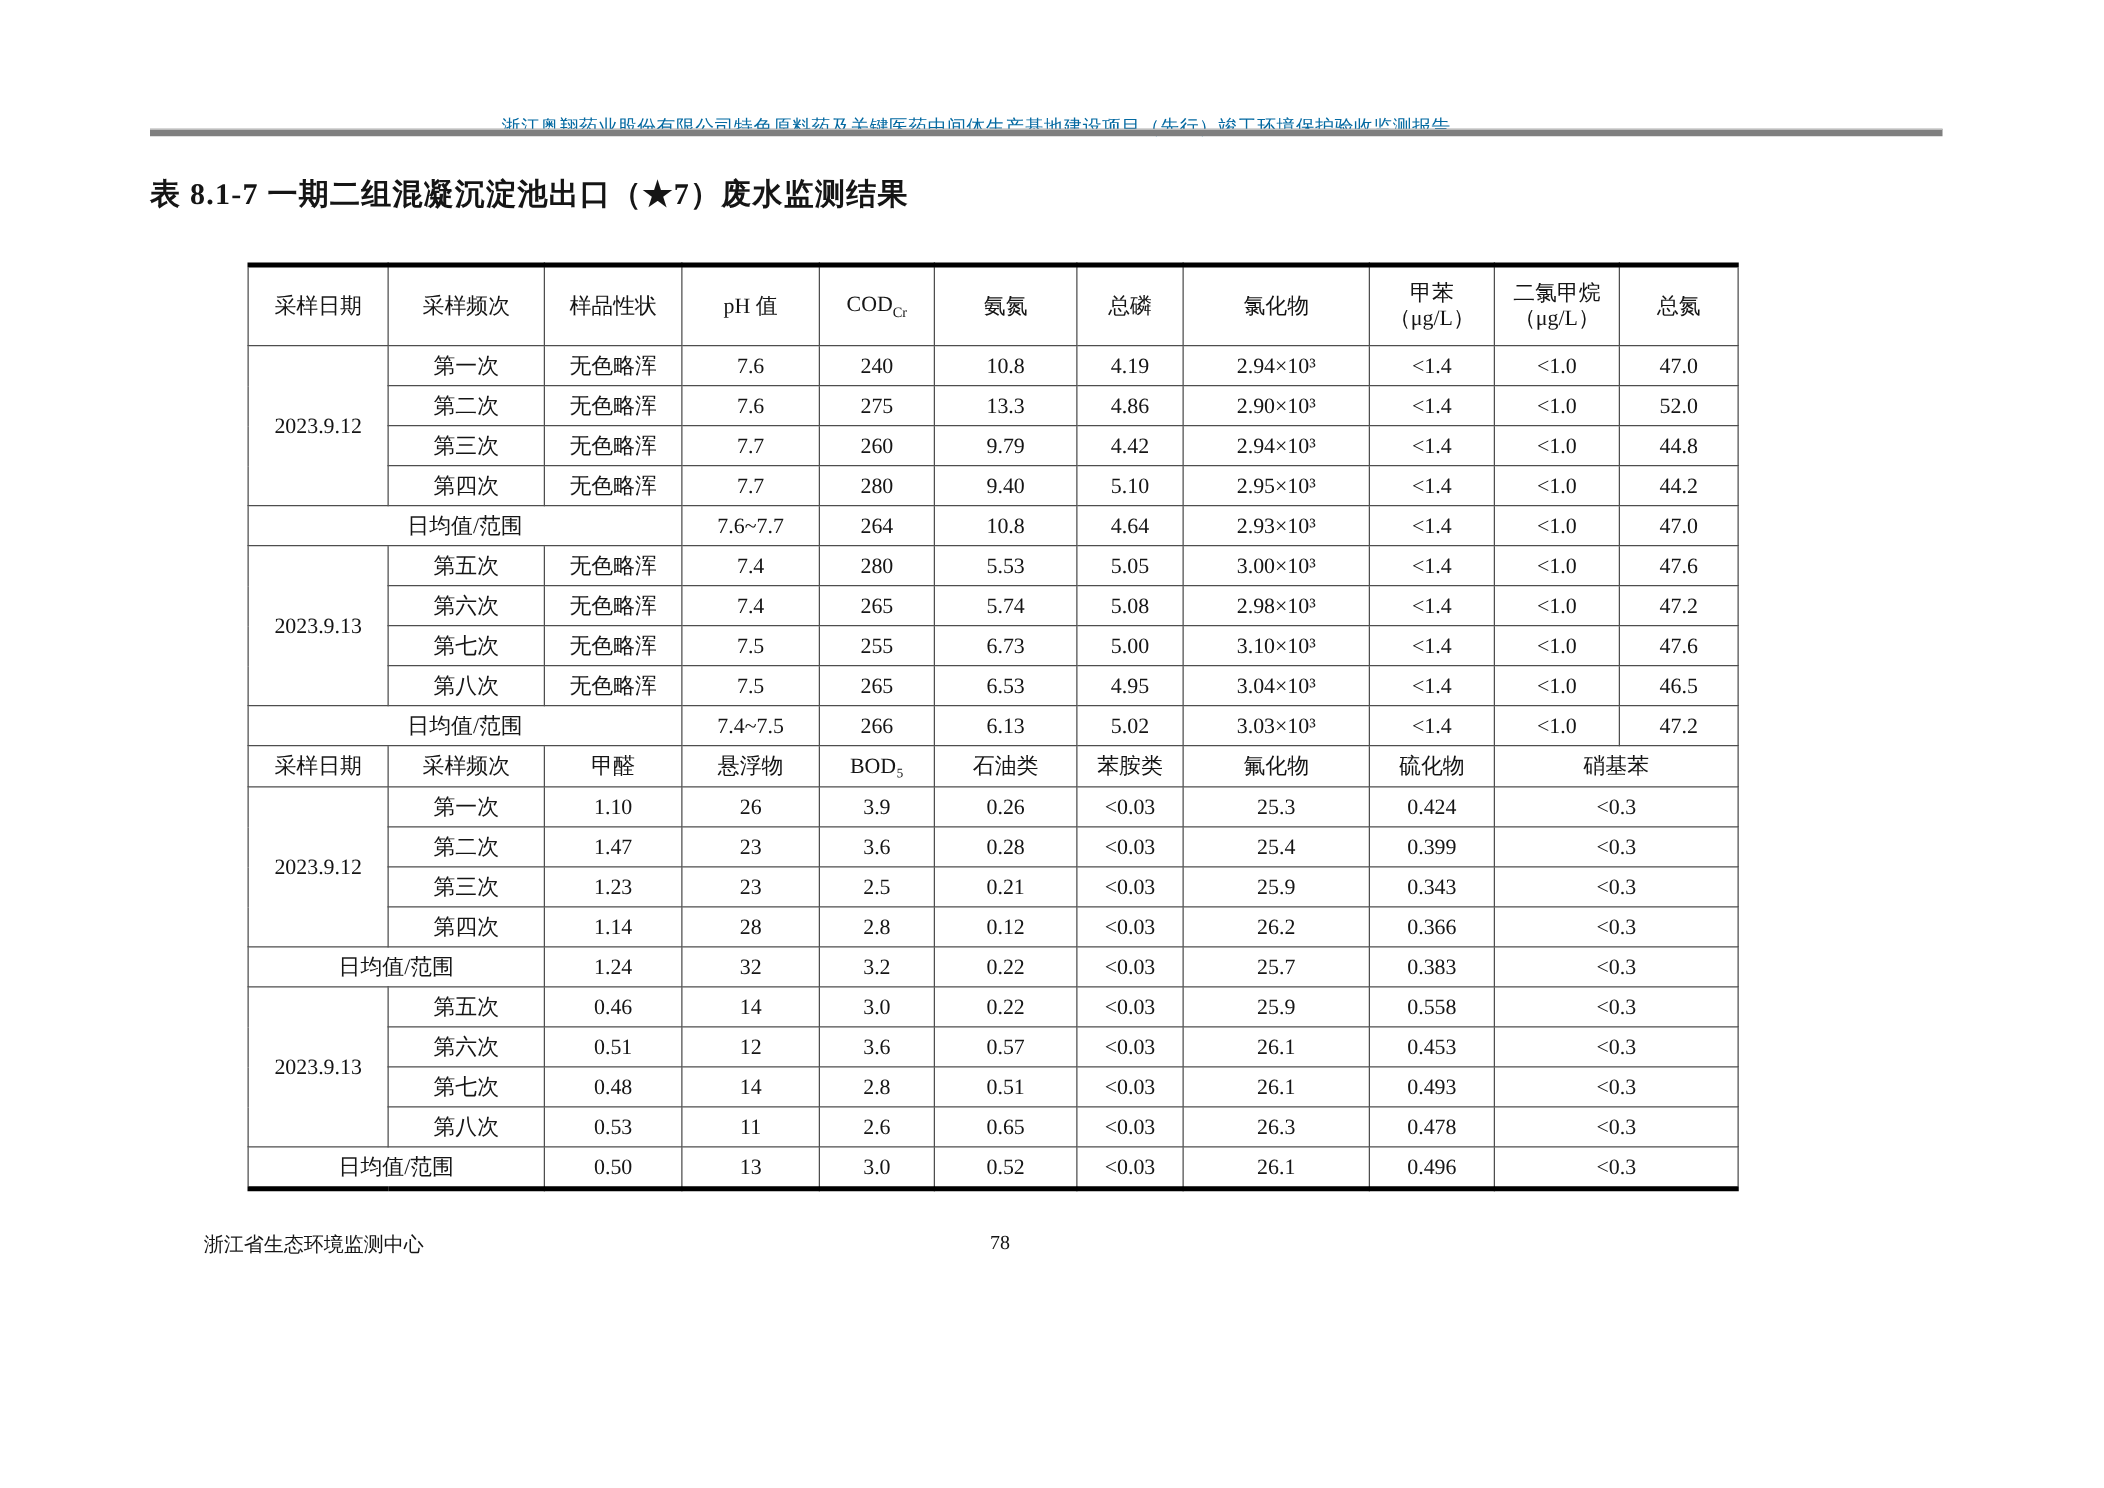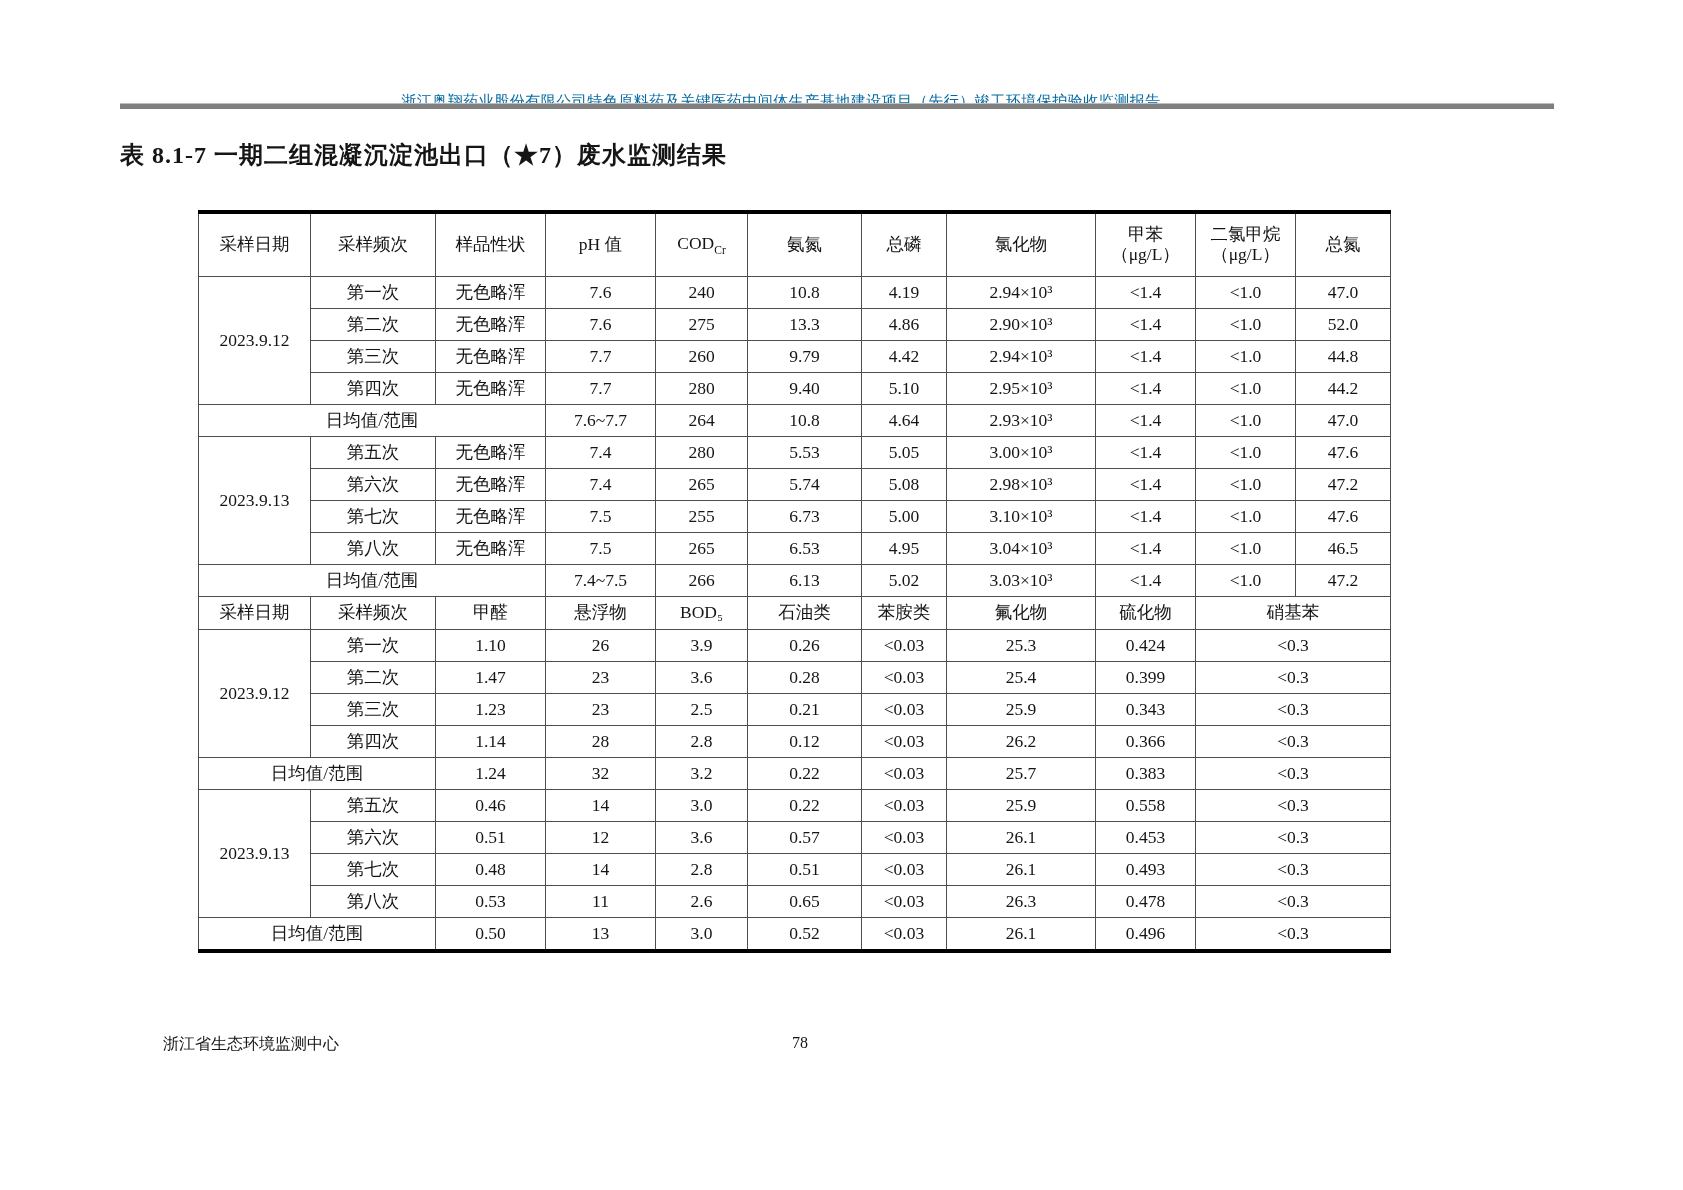--- a/index.html
+++ b/index.html
@@ -38,21 +38,21 @@
   table.data-table td{
     border:1px solid #4e4e4e;
     text-align:center;vertical-align:middle;
     padding:0;height:31px;
     font-size:17.5px;line-height:1.12;
     overflow:hidden;white-space:nowrap;
   }
   tr.h1 td{height:62px;}
   tr.h2 td{height:32px;}
   td sub{font-size:11.5px;line-height:1;}
-  .footer{position:absolute;top:986px;left:0;width:1384px;height:24px;font-size:16px;margin-top:48px;}
+  .footer{position:absolute;top:986px;left:0;width:1384px;height:24px;font-size:16px;}
   .footer .org{position:absolute;left:163px;top:0;}
   .footer .pnum{position:absolute;left:760px;width:80px;text-align:center;top:0;}
 </style>
 </head>
 <body>
 
 <div class="page">
 
   <div class="running-head">浙江奥翔药业股份有限公司特色原料药及关键医药中间体生产基地建设项目（先行）竣工环境保护验收监测报告</div>
   <div class="head-rule"></div>

